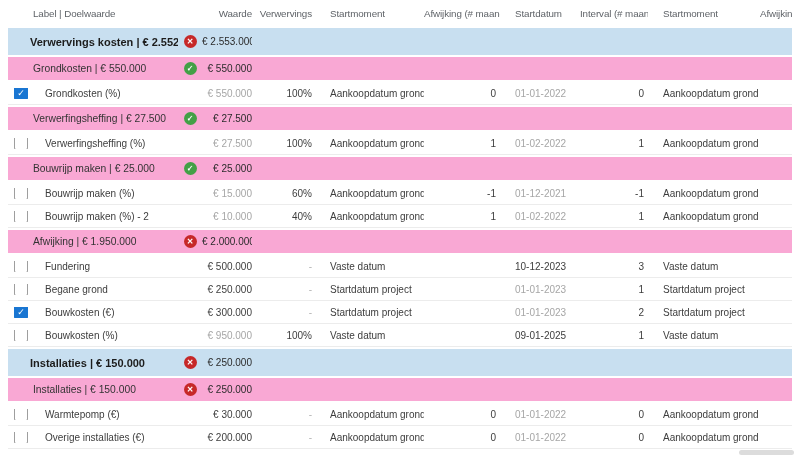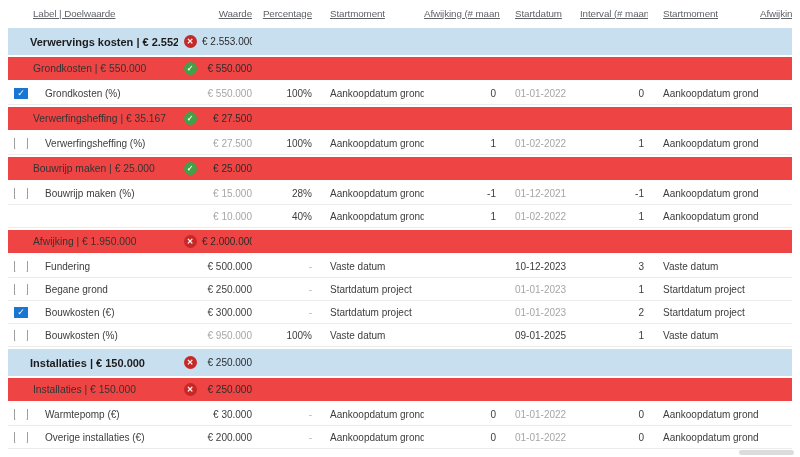--- a/index.html
+++ b/index.html
@@ -8,26 +8,26 @@
     font-family:"Liberation Sans",sans-serif;-webkit-font-smoothing:antialiased;
     position:relative;
   }
   .table{padding-left:8px;padding-right:8px;}
   .row{display:flex;align-items:center;box-sizing:border-box;}
   .cell{flex:0 0 auto;box-sizing:border-box;white-space:nowrap;overflow:hidden;font-size:10px;color:#3d3d3d;}
   .cell.r{text-align:right;}
   .cell.flex{flex:1 1 auto;}
   
   .hdr{height:26px;}
-  .hdr .cell{font-size:9.8px;color:#5f6368;letter-spacing:-0.1px;text-decoration:underline;}
+  .hdr .cell{font-size:9.8px;color:#5f6368;letter-spacing:-0.1px;}
   
   .grp{height:27px;background:#c8dff0;margin:2px 0;}
   .grp .lbl{font-size:11px;font-weight:bold;color:#1c1c1c;}
   
-  .sub{height:23px;background:#ef4444;margin:2px 0;}
+  .sub{height:23px;background:#f9a8d4;margin:2px 0;}
   .sub .lbl{font-size:10.3px;font-weight:500;color:#333;}
   
   .leaf{height:23px;background:#fff;border-bottom:1px solid #ececec;}
   .leaf .lbl{font-size:10px;color:#3d3d3d;}
   .lblcell{position:relative;}
   .muted{color:#a6a6a6;}
   .dash{color:#b5b5b5;}
   .wv{font-weight:500;color:#2b2b2b;}
   
   .cb{
@@ -51,21 +51,21 @@
   }
 </style>
 </head>
 <body>
 
 <div class="table">
   <div class="row hdr" id="header-row">
       <div class="cell" style="width: 170px; padding-left: 25px;">Label | Doelwaarde</div>
       <div class="cell" style="width: 24px;"></div>
       <div class="cell r" style="width: 50px;">Waarde</div>
-      <div class="cell r" style="width: 60px;">Percentage</div>
+      <div class="cell r" style="width: 60px;">Verwervings</div>
       <div class="cell" style="width: 112px; padding-left: 18px;">Startmoment</div>
       <div class="cell r" style="width: 76px; padding-right: 4px;">Afwijking (# maand)</div>
       <div class="cell" style="width: 80px; padding-left: 15px;">Startdatum</div>
       <div class="cell r" style="width: 68px; padding-right: 4px;">Interval (# maand)</div>
       <div class="cell" style="width: 112px; padding-left: 15px;">Startmoment</div>
       <div class="cell r flex" style="padding-right: 4px;">Afwijking</div>
     </div>
   <div id="rows">
       <div class="row grp">
         <div class="cell lblcell" style="width: 170px;"><span class="lbl" style="padding-left: 22px;">Verwervings kosten | € 2.552.500</span></div>
@@ -85,21 +85,21 @@
         <div class="cell r muted" style="width: 50px;">€ 550.000</div>
         <div class="cell r" style="width: 60px;">100%</div>
         <div class="cell" style="width: 112px; padding-left: 18px;">Aankoopdatum grond</div>
         <div class="cell r" style="width: 76px; padding-right: 4px;">0</div>
         <div class="cell muted" style="width: 80px; padding-left: 15px;">01-01-2022</div>
         <div class="cell r" style="width: 68px; padding-right: 4px;">0</div>
         <div class="cell" style="width: 112px; padding-left: 15px;">Aankoopdatum grond</div>
         <div class="cell r flex" style="padding-right: 4px;"></div>
       </div>
       <div class="row sub">
-        <div class="cell lblcell" style="width: 170px;"><span class="lbl" style="padding-left: 25px;">Verwerfingsheffing | € 35.167</span></div>
+        <div class="cell lblcell" style="width: 170px;"><span class="lbl" style="padding-left: 25px;">Verwerfingsheffing | € 27.500</span></div>
         <div class="cell" style="width: 24px; text-align: center;"><span class="st ok">✓</span></div>
         <div class="cell r wv" style="width: 50px;">€ 27.500</div>
         <div class="cell flex"></div>
       </div>
       <div class="row leaf">
         <div class="cell lblcell" style="width: 170px;"><span class="cb">✓</span><span class="lbl" style="padding-left: 37px;">Verwerfingsheffing (%)</span></div>
         <div class="cell" style="width: 24px;"></div>
         <div class="cell r muted" style="width: 50px;">€ 27.500</div>
         <div class="cell r" style="width: 60px;">100%</div>
         <div class="cell" style="width: 112px; padding-left: 18px;">Aankoopdatum grond</div>
@@ -112,30 +112,30 @@
       <div class="row sub">
         <div class="cell lblcell" style="width: 170px;"><span class="lbl" style="padding-left: 25px;">Bouwrijp maken | € 25.000</span></div>
         <div class="cell" style="width: 24px; text-align: center;"><span class="st ok">✓</span></div>
         <div class="cell r wv" style="width: 50px;">€ 25.000</div>
         <div class="cell flex"></div>
       </div>
       <div class="row leaf">
         <div class="cell lblcell" style="width: 170px;"><span class="cb">✓</span><span class="lbl" style="padding-left: 37px;">Bouwrijp maken (%)</span></div>
         <div class="cell" style="width: 24px;"></div>
         <div class="cell r muted" style="width: 50px;">€ 15.000</div>
-        <div class="cell r" style="width: 60px;">28%</div>
+        <div class="cell r" style="width: 60px;">60%</div>
         <div class="cell" style="width: 112px; padding-left: 18px;">Aankoopdatum grond</div>
         <div class="cell r" style="width: 76px; padding-right: 4px;">-1</div>
         <div class="cell muted" style="width: 80px; padding-left: 15px;">01-12-2021</div>
         <div class="cell r" style="width: 68px; padding-right: 4px;">-1</div>
         <div class="cell" style="width: 112px; padding-left: 15px;">Aankoopdatum grond</div>
         <div class="cell r flex" style="padding-right: 4px;"></div>
       </div>
       <div class="row leaf">
-        <div class="cell lblcell" style="width: 170px;"><span class="cb">✓</span></div>
+        <div class="cell lblcell" style="width: 170px;"><span class="cb">✓</span><span class="lbl" style="padding-left: 37px;">Bouwrijp maken (%) - 2</span></div>
         <div class="cell" style="width: 24px;"></div>
         <div class="cell r muted" style="width: 50px;">€ 10.000</div>
         <div class="cell r" style="width: 60px;">40%</div>
         <div class="cell" style="width: 112px; padding-left: 18px;">Aankoopdatum grond</div>
         <div class="cell r" style="width: 76px; padding-right: 4px;">1</div>
         <div class="cell muted" style="width: 80px; padding-left: 15px;">01-02-2022</div>
         <div class="cell r" style="width: 68px; padding-right: 4px;">1</div>
         <div class="cell" style="width: 112px; padding-left: 15px;">Aankoopdatum grond</div>
         <div class="cell r flex" style="padding-right: 4px;"></div>
       </div>

